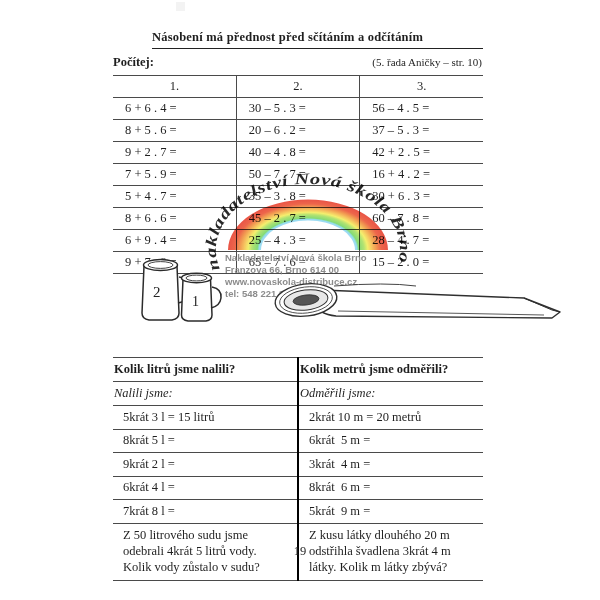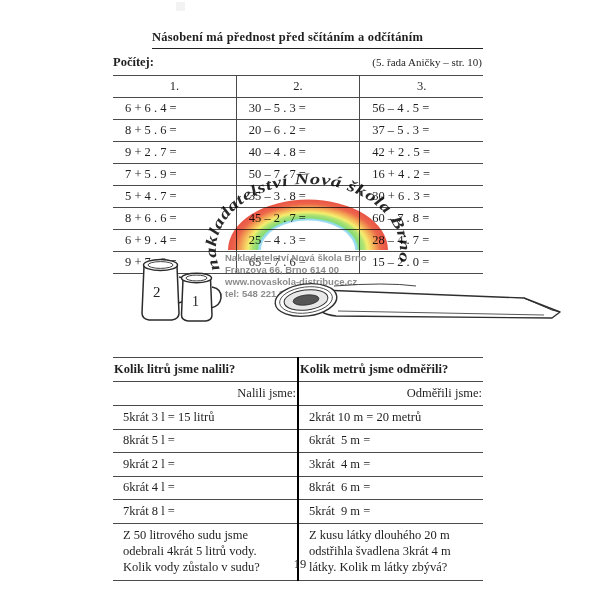--- a/index.html
+++ b/index.html
@@ -35,36 +35,36 @@
     border-left:1px solid #4a4a4a;border-right:1px solid #4a4a4a;
   }
   .problems col{width:33.3%;}
   .mid-spacer{height:83px;}
   
   .wordtable{font-size:12.5px;}
   .wordtable td{border-bottom:1px solid #4a4a4a;}
   .wordtable tr:first-child td{border-top:1px solid #4a4a4a;}
   .wordtable td.rcol{border-left:2.6px solid #000;margin-left:24px;}
   .wordtable .wt-head td{font-weight:bold;text-align:left;height:21px;}
-  .wordtable .wt-sub td{text-align:right;height:21px;}
+  .wordtable .wt-sub td{text-align:left;height:21px;font-style:italic;}
   .wordtable .wt-data td{height:20.5px;padding-left:10px;white-space:pre;}
   .wordtable .wt-problem td{
     padding:3px 12px 5px 10px;line-height:1.3;vertical-align:top;font-size:12.5px;
   }
   
   .watermark{position:absolute;left:198px;top:140px;mix-blend-mode:multiply;opacity:.95;}
   .address{
     position:absolute;left:225px;top:252px;z-index:3;
     font-family:"Liberation Sans", sans-serif;font-size:9.5px;font-weight:bold;
     color:#8c8c8c;line-height:12px;white-space:pre-line;
   }
   .jugs{position:absolute;left:136px;top:254px;z-index:4;}
   .fabric{position:absolute;left:266px;top:270px;z-index:5;}
   .page-number{
-    position:absolute;left:0;top:557px;width:600px;text-align:center;
+    position:absolute;left:0;top:544px;width:600px;text-align:center;
     font-size:12.5px;
   }
 </style>
 </head>
 <body>
 
 <div class="scan-artifact"></div>
 
 <div class="sheet">
 

